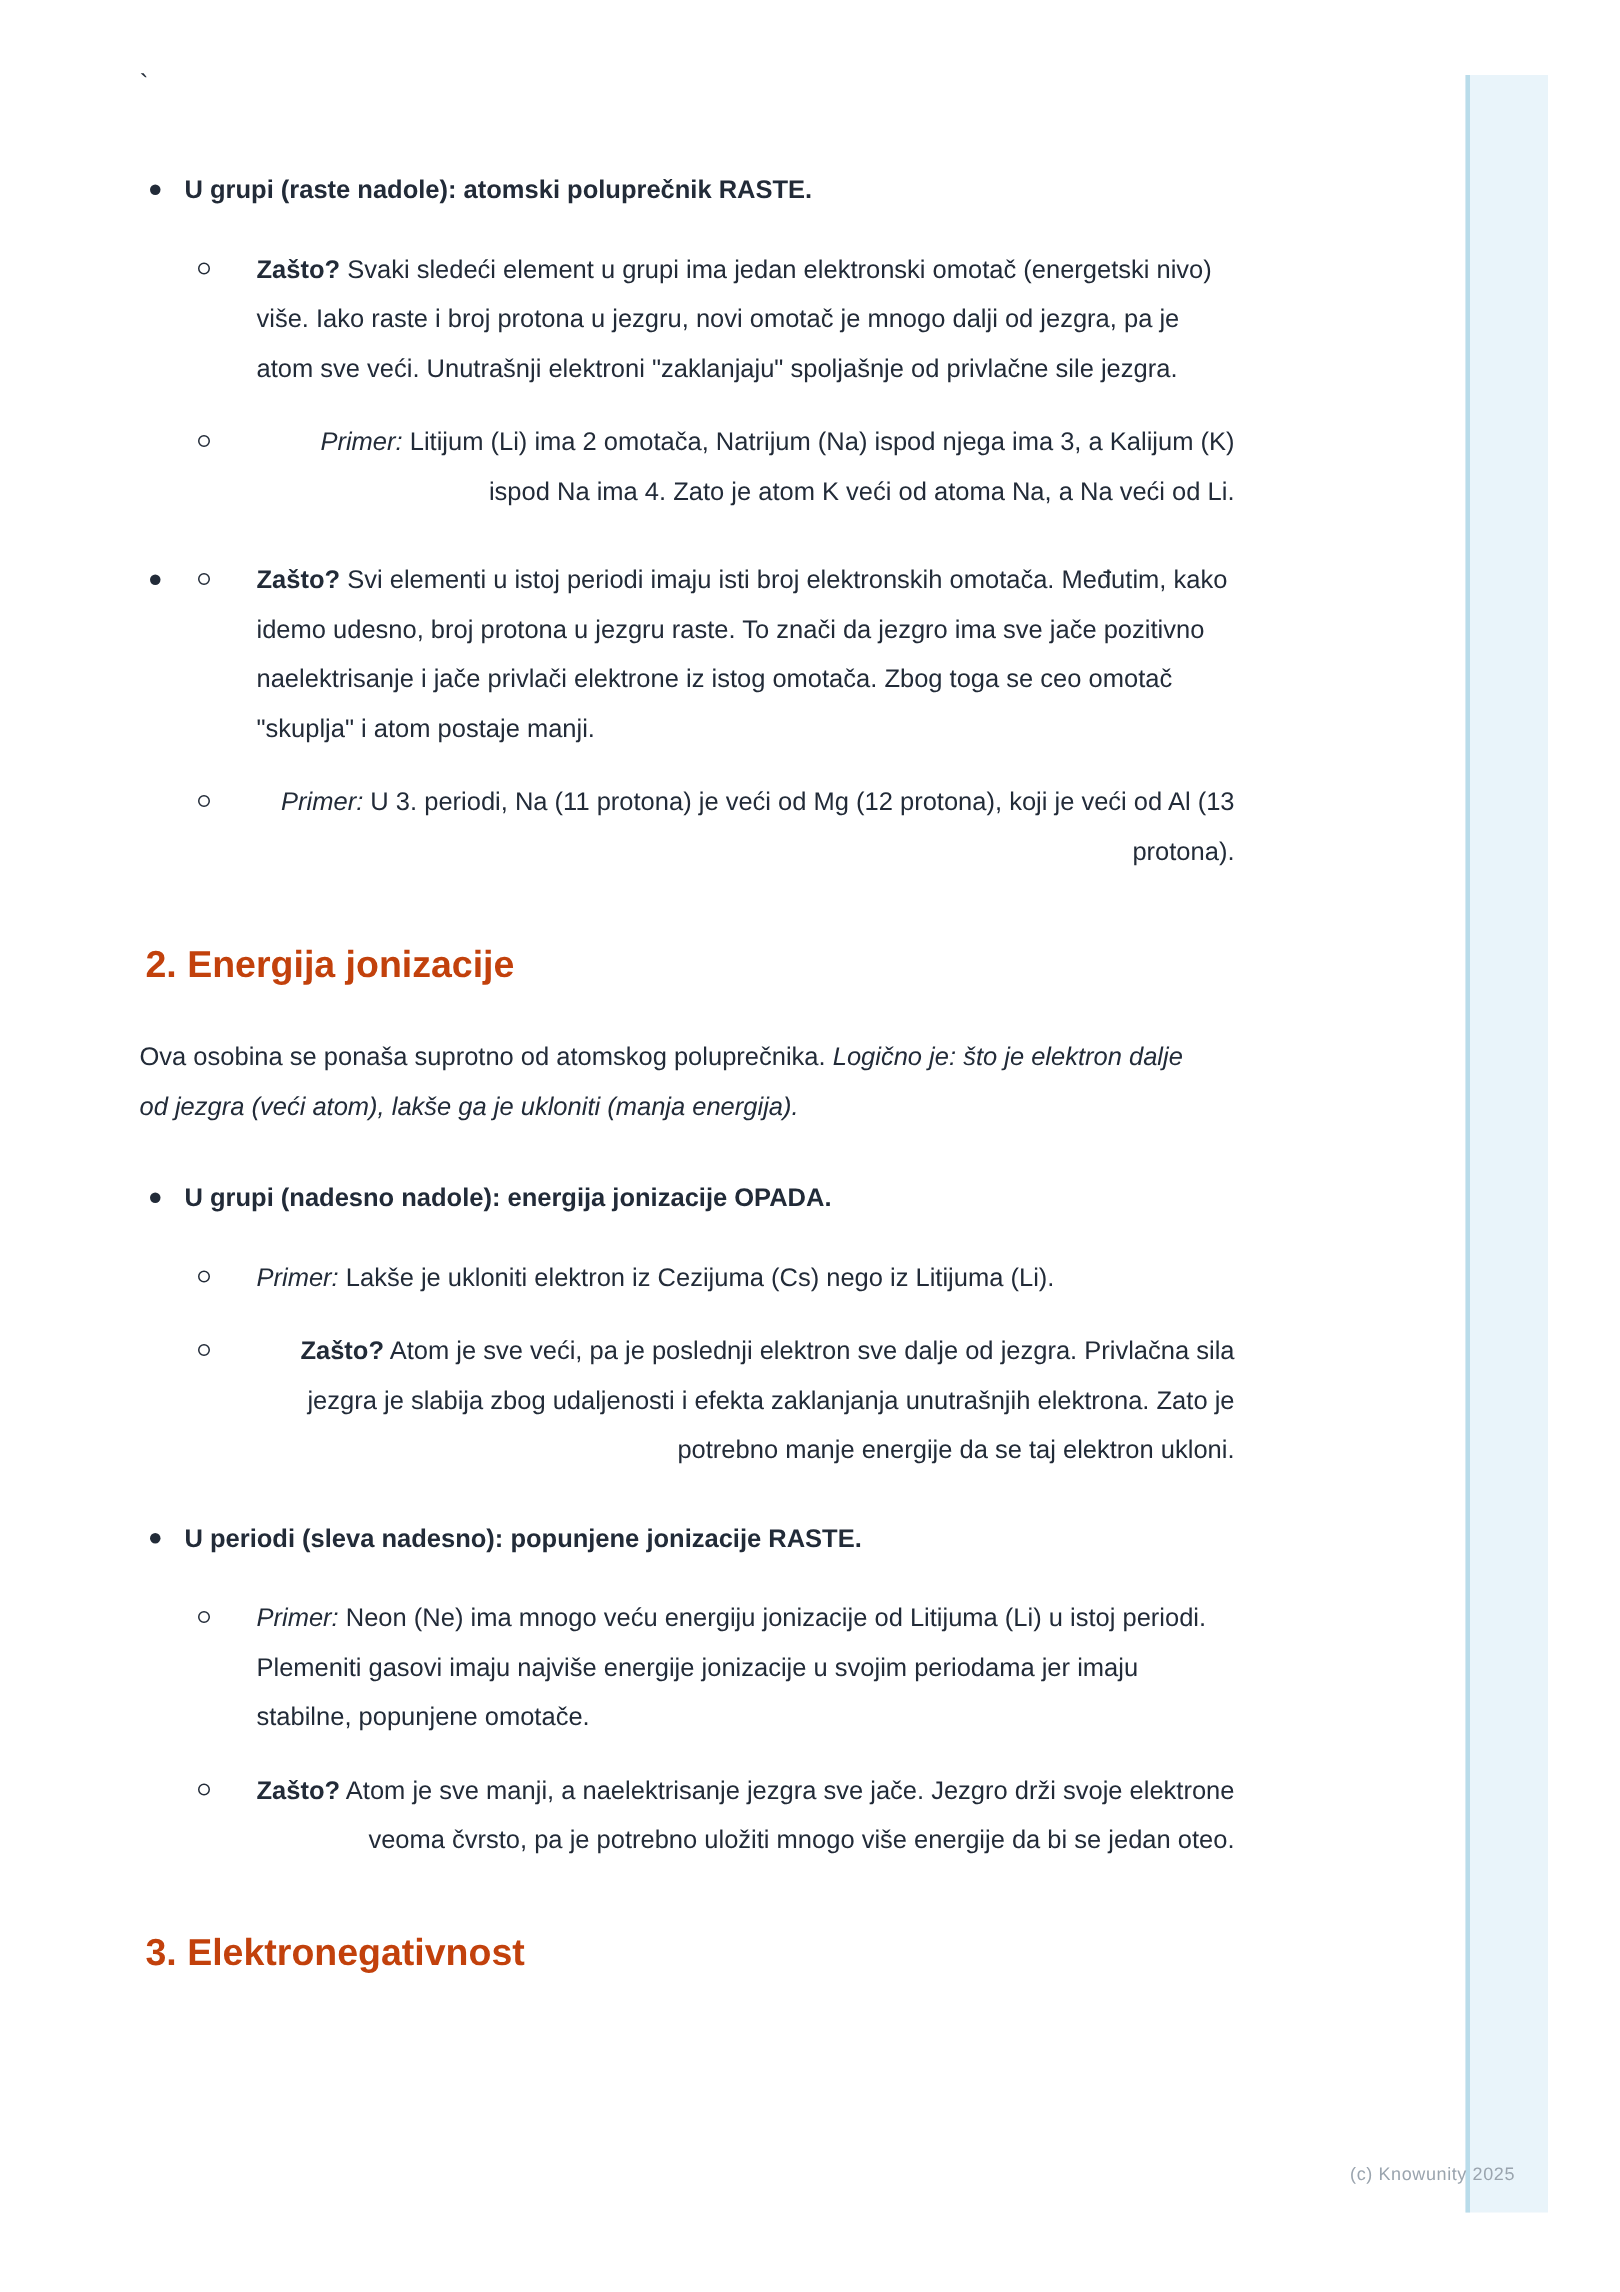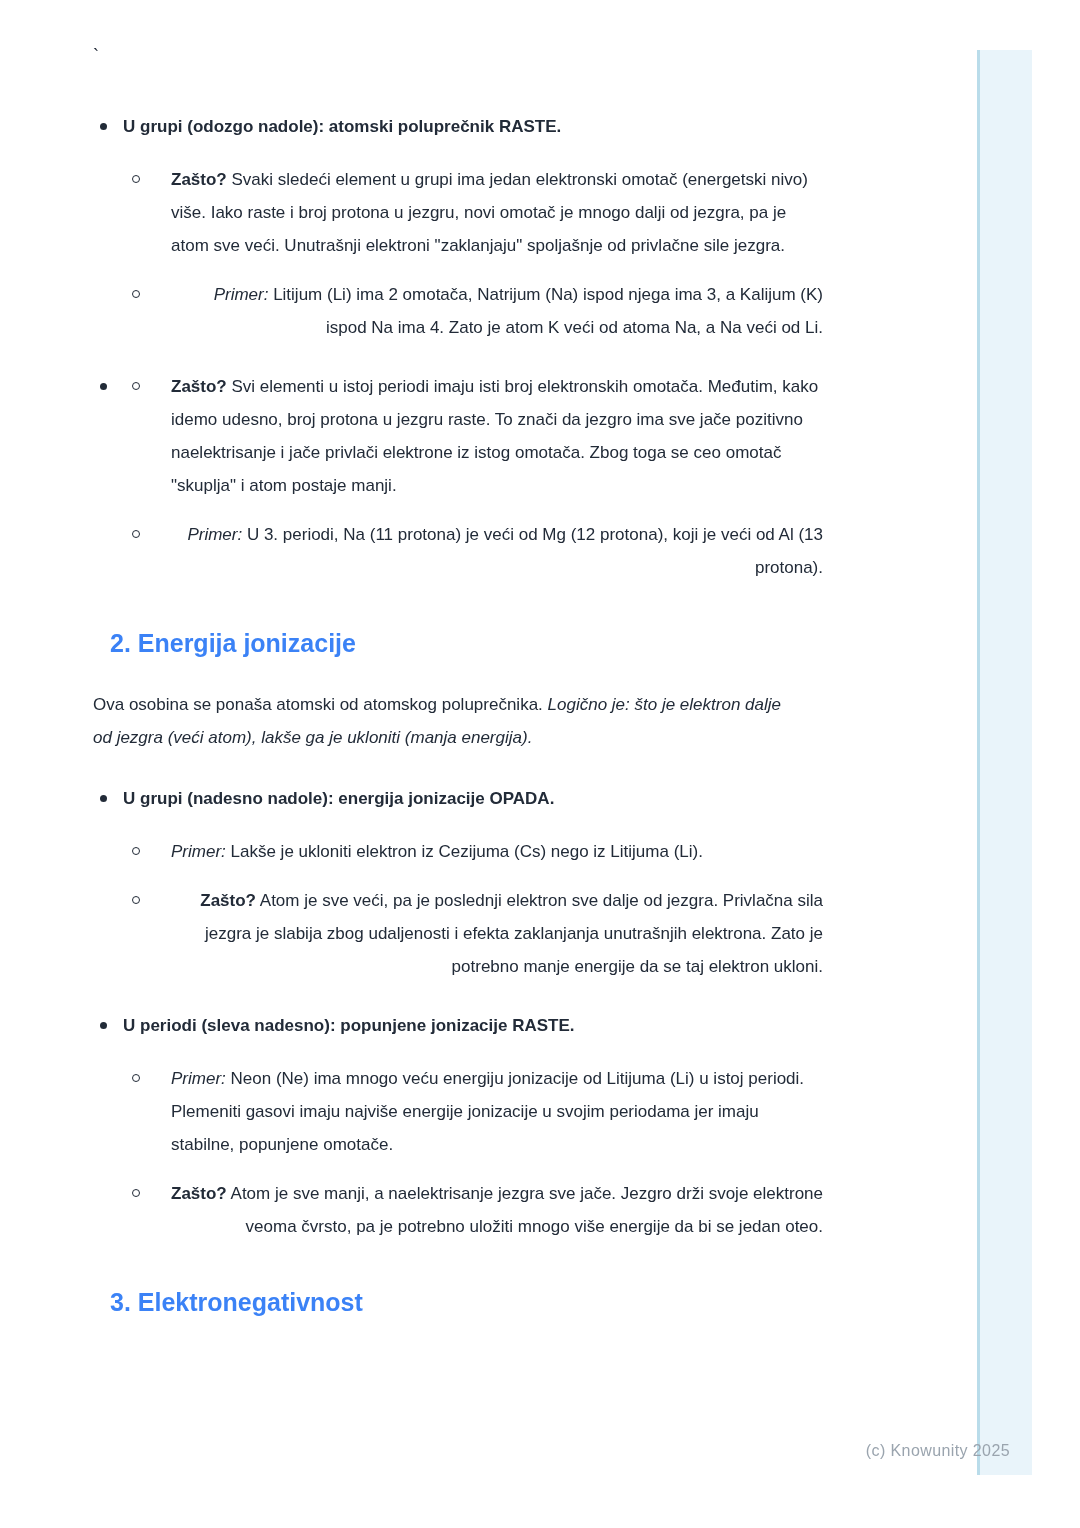--- a/index.html
+++ b/index.html
@@ -27,21 +27,21 @@
     position: absolute;
     left: 93px; top: 46px;
     font-size: 18px;
     color: #222b38;
     z-index: 1;
   }
 
   .watermark {
     position: absolute;
     top: 1442px; right: 70px;
-    font-size: 16px;
+    font-size: 12px;
     letter-spacing: 0.4px;
     color: #9aa4ae;
     z-index: 2;
   }
 
   .content {
     position: absolute;
     left: 93px; top: 110px;
     width: 747px;
     z-index: 1;
@@ -71,46 +71,46 @@
     width: 6px; height: 6px;
     border: 1.5px solid #222b38;
     border-radius: 50%;
     background: transparent;
   }
   .stext { margin: 16px; max-width: 652px; }
   .lbl-bold { font-weight: 700; font-style: normal; }
   .lbl-italic { font-style: italic; font-weight: 400; }
 
   h2.sec {
-    color: #3b82f6;
+    color: #c2410c;
     font-size: 25px;
     line-height: 30px;
     font-weight: 700;
-    margin: 44px 17px 30px;
+    margin: 44px 4px 30px;
   }
   h2.sec.last { margin-bottom: 0; }
 
   p.intro { margin: 0 0 28px; max-width: 706px; }
   p.intro em { font-style: italic; }
 </style>
 </head>
 <body>
 
 <div class="stripe"></div>
 
 <span class="stray">`</span>
 
 <span class="watermark">(c) Knowunity 2025</span>
 
 <main class="content">
 
   <ul class="blist">
     <li class="item">
       <span class="dot"></span>
-      <p class="ititle">U grupi (odozgo nadole): atomski poluprečnik RASTE.</p>
+      <p class="ititle">U grupi (raste nadole): atomski poluprečnik RASTE.</p>
       <ul class="sub">
         <li class="sitem">
           <span class="ring"></span>
           <p class="stext"><strong class="lbl-bold">Zašto?</strong> <span>Svaki sledeći element u grupi ima jedan elektronski omotač (energetski nivo) više. Iako raste i broj protona u jezgru, novi omotač je mnogo dalji od jezgra, pa je atom sve veći. Unutrašnji elektroni "zaklanjaju" spoljašnje od privlačne sile jezgra.</span></p>
         </li>
         <li class="sitem">
           <span class="ring"></span>
           <p class="stext"><em class="lbl-italic">Primer:</em> <span>Litijum (Li) ima 2 omotača, Natrijum (Na) ispod njega ima 3, a Kalijum (K) ispod Na ima 4. Zato je atom K veći od atoma Na, a Na veći od Li.</span></p>
         </li>
       </ul>
@@ -126,21 +126,21 @@
         <li class="sitem">
           <span class="ring"></span>
           <p class="stext"><em class="lbl-italic">Primer:</em> <span>U 3. periodi, Na (11 protona) je veći od Mg (12 protona), koji je veći od Al (13 protona).</span></p>
         </li>
       </ul>
     </li>
   </ul>
 
   <h2 class="sec">2. Energija jonizacije</h2>
 
-  <p class="intro"><span>Ova osobina se ponaša atomski od atomskog poluprečnika.</span> <em>Logično je: što je elektron dalje od jezgra (veći atom), lakše ga je ukloniti (manja energija).</em></p>
+  <p class="intro"><span>Ova osobina se ponaša suprotno od atomskog poluprečnika.</span> <em>Logično je: što je elektron dalje od jezgra (veći atom), lakše ga je ukloniti (manja energija).</em></p>
 
   <ul class="blist">
     <li class="item">
       <span class="dot"></span>
       <p class="ititle">U grupi (nadesno nadole): energija jonizacije OPADA.</p>
       <ul class="sub">
         <li class="sitem">
           <span class="ring"></span>
           <p class="stext"><em class="lbl-italic">Primer:</em> <span>Lakše je ukloniti elektron iz Cezijuma (Cs) nego iz Litijuma (Li).</span></p>
         </li>

